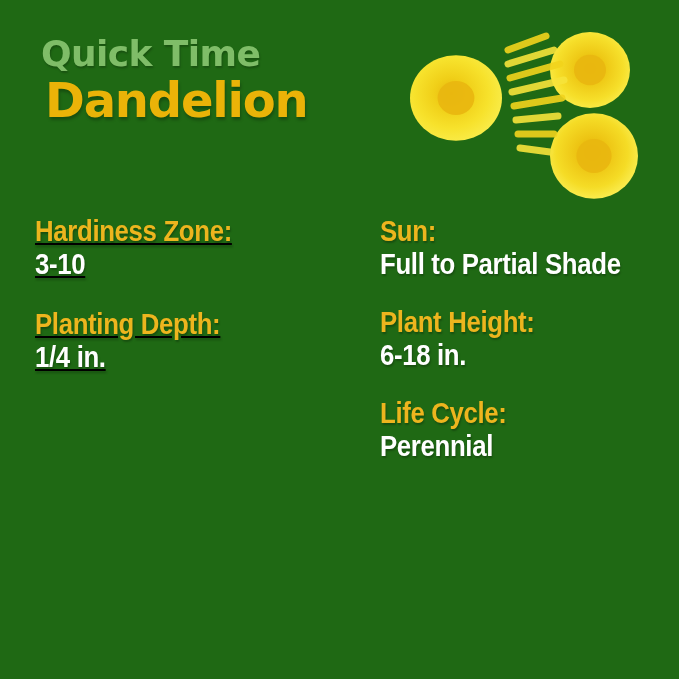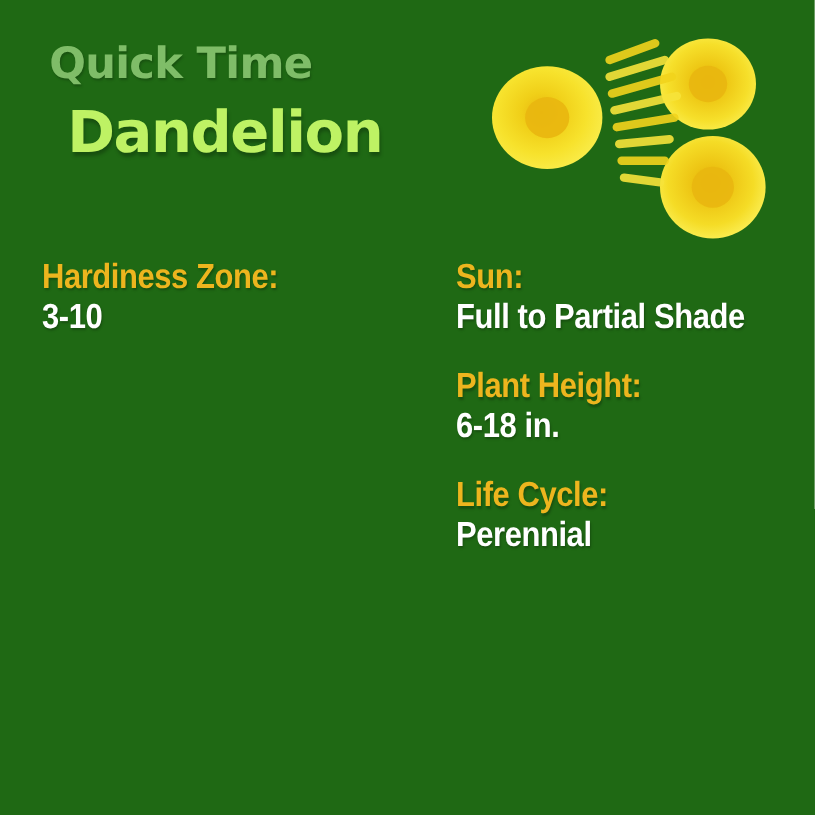--- a/index.html
+++ b/index.html
@@ -35,43 +35,43 @@
     text-shadow: 1px 2px 2px rgba(0,0,0,0.22);
     margin: 0 0 4px 0;
     white-space: nowrap;
   }
   #main-title {
     font-family: "DejaVu Sans", "Liberation Sans", sans-serif;
     font-size: 48px;
     font-weight: 700;
     letter-spacing: -1.2px;
     line-height: 1.0;
-    color: #bef264;
+    color: #eab308;
     text-shadow: 1px 3px 3px rgba(0,0,0,0.25);
-    margin: 15px;
+    margin: 4px;
     white-space: nowrap;
   }
 
   
   #flowers {
     position: absolute;
     left: 358px;
     top: 6px;
     width: 318px;
     height: 226px;
     pointer-events: none;
   }
   #flowers svg { display: block; width: 100%; height: 100%; }
 
   
   .column {
     position: absolute;
     top: 216px;
   }
-  #col-left  { left: 35px;  width: 340px; }
+  #col-left  { left: 35px;  width: 340px; text-decoration: underline; }
   #col-right { left: 380px; width: 280px; }
 
   .fact { margin-bottom: 28px; }
   .fact:last-child { margin-bottom: 0; }
 
   .fact-label {
     font-family: "Liberation Sans", "DejaVu Sans", sans-serif;
     font-size: 29px;
     font-weight: 700;
     line-height: 1.08;
@@ -746,20 +746,24 @@
           <line x1="150" y1="44" x2="188" y2="30" stroke="#f2d41c" stroke-width="7" stroke-linecap="round" opacity="0.9"></line>
         </g>
     </svg>
   </div>
 
   <div class="column" id="col-left">
     <div class="fact">
       <p class="fact-label">Hardiness Zone:</p>
       <p class="fact-value">3-10</p>
     </div>
+    <div class="fact">
+      <p class="fact-label">Planting Depth:</p>
+      <p class="fact-value">1/4 in.</p>
+    </div>
   </div>
 
   <div class="column" id="col-right">
     <div class="fact">
       <p class="fact-label">Sun:</p>
       <p class="fact-value">Full to Partial Shade</p>
     </div>
     <div class="fact">
       <p class="fact-label">Plant Height:</p>
       <p class="fact-value">6-18 in.</p>

